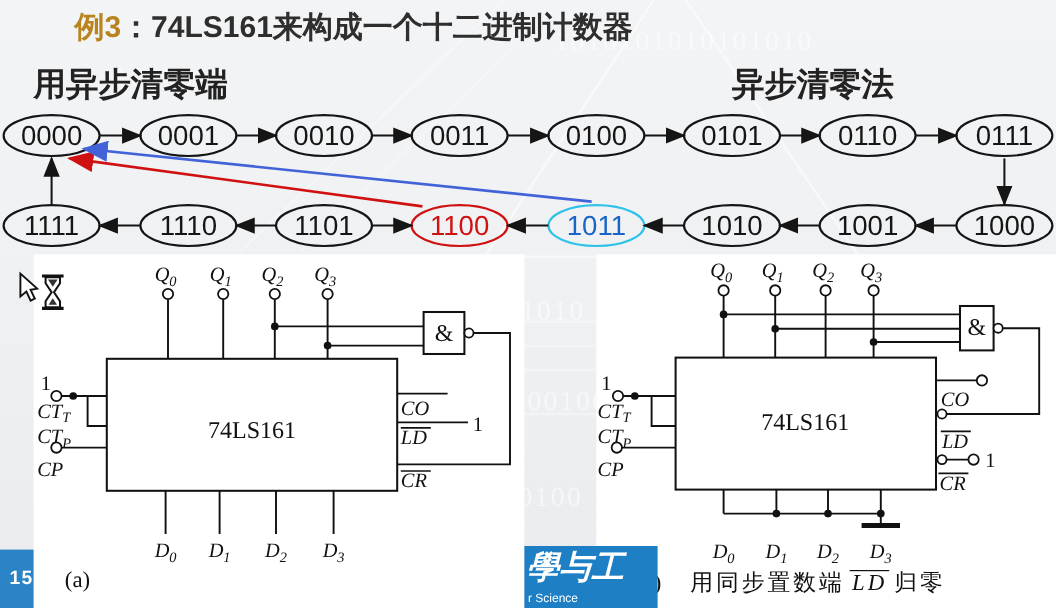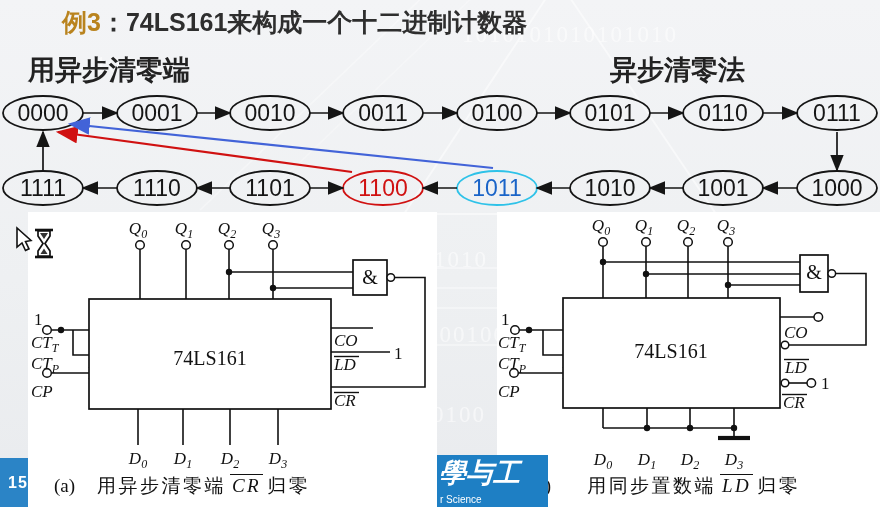--- a/index.html
+++ b/index.html
@@ -36,21 +36,21 @@
   .gate-lbl{font-family:"Liberation Serif","DejaVu Serif",serif;font-size:20px;fill:#111;}
   .sub{font-size:12px;}
   .wire{stroke:#111;stroke-width:1.6;fill:none;}
   .thick{stroke:#111;stroke-width:4.2;fill:none;}
   .dot{fill:#111;}
   .term{fill:#fff;stroke:#111;stroke-width:1.5;}
   .box{fill:#fff;stroke:#111;stroke-width:1.7;}
   .ovl{stroke:#111;stroke-width:1.4;}
   .caption{position:absolute;display:flex;align-items:baseline;font-size:19px;color:#111;z-index:6;}
   #panel-a .caption{left:26px;top:261px;gap:22px;}
-  #panel-b .caption{left:32px;top:261px;gap:36px;}
+  #panel-b .caption{left:32px;top:261px;gap:24px;}
   .cap-idx{font-family:"Liberation Serif","DejaVu Serif",serif;}
   .cap-cn{letter-spacing:.13em;}
   .cap-pin{font-family:"Liberation Serif","DejaVu Serif",serif;font-style:italic;
            border-top:1.7px solid #111;padding:0 2px;margin:0 4px;}
   
   .page-badge{position:absolute;left:0;top:458px;width:34px;height:49px;background:#2b84c6;
               z-index:4;color:#fff;font-size:16px;font-weight:bold;line-height:49px;
               padding-left:8px;letter-spacing:1px;overflow:hidden;box-sizing:border-box;}
   .logo-block{position:absolute;left:437px;top:455px;width:111px;height:52px;background:#1e7fc4;
               z-index:7;overflow:hidden;color:#fff;}
@@ -244,21 +244,20 @@
       <text class="cir-lbl" x="306" y="158">LD</text>
       <text class="cir-lbl" x="306" y="194">CR</text>
       <text class="cir-lbl-up" x="366" y="147">1</text>
       <text class="cir-lbl" x="110" y="252" text-anchor="middle"><tspan>D</tspan><tspan class="sub" dy="4">0</tspan></text>
       <text class="cir-lbl" x="155" y="252" text-anchor="middle"><tspan>D</tspan><tspan class="sub" dy="4">1</tspan></text>
       <text class="cir-lbl" x="202" y="252" text-anchor="middle"><tspan>D</tspan><tspan class="sub" dy="4">2</tspan></text>
       <text class="cir-lbl" x="250" y="252" text-anchor="middle"><tspan>D</tspan><tspan class="sub" dy="4">3</tspan></text>
     </svg>
     <div class="caption">
       <span class="cap-idx">(a)</span>
-      <span class="cap-cn"><span>用异步清零端</span><span class="cap-pin">CR</span><span>归零</span></span>
     </div>
   </div>
 
   <div class="panel" id="panel-b">
     <svg width="383" height="295">
       <g class="wire">
         <path d="M106,34.3 V86"></path>
           <path d="M149,34.3 V86"></path>
           <path d="M191,34.3 V86"></path>
           <path d="M231,34.3 V86"></path>

